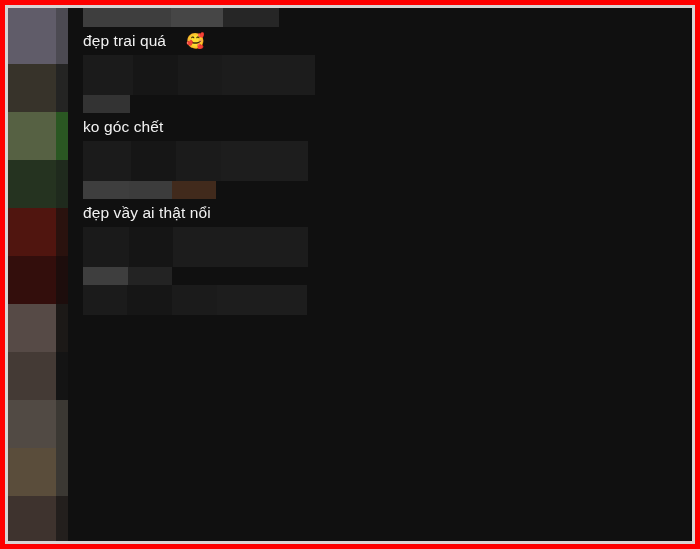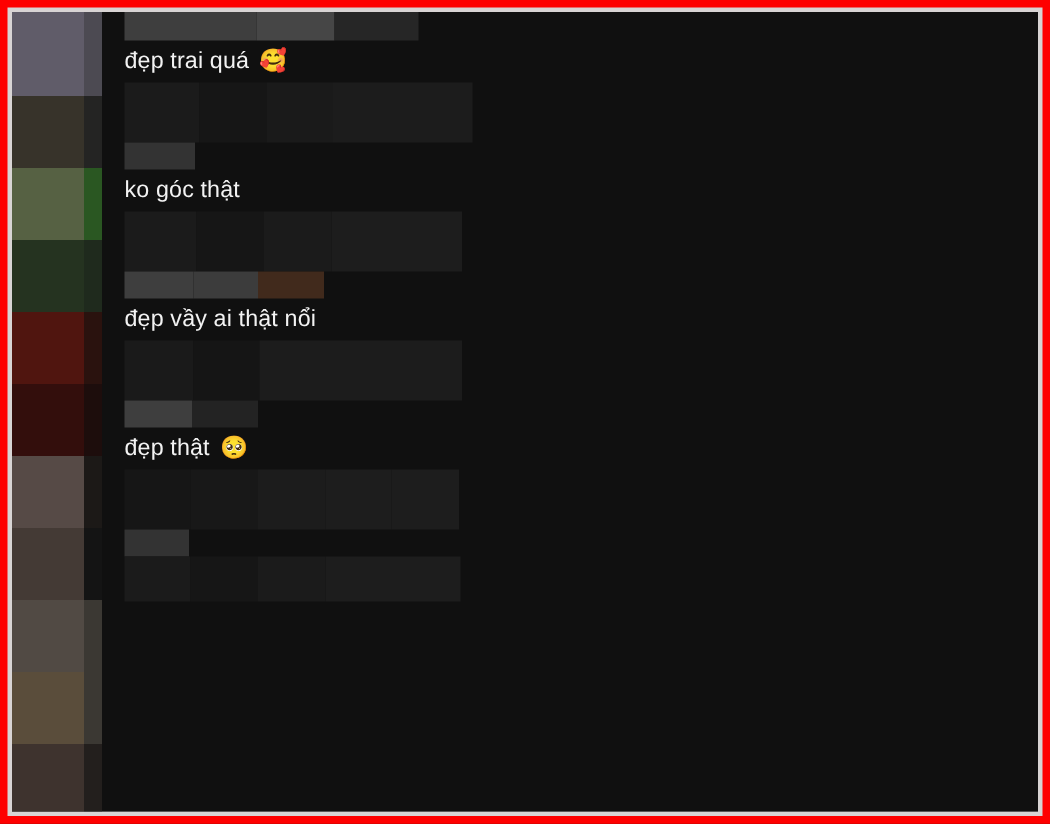--- a/index.html
+++ b/index.html
@@ -58,21 +58,21 @@
   .name-row { display:flex; height:19px; }
   .name-row > i { display:block; height:100%; }
 
   .comment-text {
     color:#f2f2f2;
     font-size:15.5px;
     line-height:21px;
     letter-spacing:.1px;
     white-space:nowrap;
     padding:3px 0 4px 0;
-    display:flex; align-items:center; gap:7px;
+    display:flex; align-items:center; gap:20px;
   }
   .emoji { font-size:15px; line-height:1; }
 
   
   .meta-block { display:flex; flex-wrap:wrap; width:232px; }
   .meta-block > i { display:block; }
   .meta-row2 { display:flex; height:18px; }
   .meta-row2 > i { display:block; height:100%; }
 </style>
 </head>
@@ -145,21 +145,21 @@
               <i style="width: 45px; height: 40px; background: rgb(22, 22, 22);"></i>
               <i style="width: 44px; height: 40px; background: rgb(26, 26, 26);"></i>
               <i style="width: 93px; height: 40px; background: rgb(28, 28, 28);"></i>
             </div>
             <div class="meta-row2">
               <i style="width: 47px; background: rgb(51, 51, 51);"></i>
             </div>
           </div>
           <div class="comment">
             <div class="comment-text">
-              <span>ko góc thật</span>
+              <span>ko góc chết</span>
             </div>
             <div class="meta-block">
               <i style="width: 48px; height: 40px; background: rgb(27, 27, 27);"></i>
               <i style="width: 45px; height: 40px; background: rgb(22, 22, 22);"></i>
               <i style="width: 45px; height: 40px; background: rgb(27, 27, 27);"></i>
               <i style="width: 87px; height: 40px; background: rgb(29, 29, 29);"></i>
             </div>
             <div class="meta-row2">
               <i style="width: 46px; background: rgb(62, 62, 62);"></i>
               <i style="width: 43px; background: rgb(60, 60, 60);"></i>
@@ -175,36 +175,20 @@
               <i style="width: 44px; height: 40px; background: rgb(21, 21, 21);"></i>
               <i style="width: 45px; height: 40px; background: rgb(28, 28, 28);"></i>
               <i style="width: 90px; height: 40px; background: rgb(28, 28, 28);"></i>
             </div>
             <div class="meta-row2">
               <i style="width: 45px; background: rgb(62, 62, 62);"></i>
               <i style="width: 44px; background: rgb(35, 35, 35);"></i>
             </div>
           </div>
           <div class="comment">
-            <div class="comment-text">
-              <span>đẹp thật</span>
-              <span class="emoji">🥺</span>
-            </div>
-            <div class="meta-block">
-              <i style="width: 44px; height: 40px; background: rgb(22, 22, 22);"></i>
-              <i style="width: 45px; height: 40px; background: rgb(24, 24, 24);"></i>
-              <i style="width: 45px; height: 40px; background: rgb(28, 28, 28);"></i>
-              <i style="width: 44px; height: 40px; background: rgb(29, 29, 29);"></i>
-              <i style="width: 45px; height: 40px; background: rgb(29, 29, 29);"></i>
-            </div>
-            <div class="meta-row2">
-              <i style="width: 43px; background: rgb(51, 51, 51);"></i>
-            </div>
-          </div>
-          <div class="comment">
             <div class="meta-block">
               <i style="width: 44px; height: 30px; background: rgb(27, 27, 27);"></i>
               <i style="width: 45px; height: 30px; background: rgb(22, 22, 22);"></i>
               <i style="width: 45px; height: 30px; background: rgb(27, 27, 27);"></i>
               <i style="width: 90px; height: 30px; background: rgb(29, 29, 29);"></i>
             </div>
           </div>
         </div>
 
     </div>

